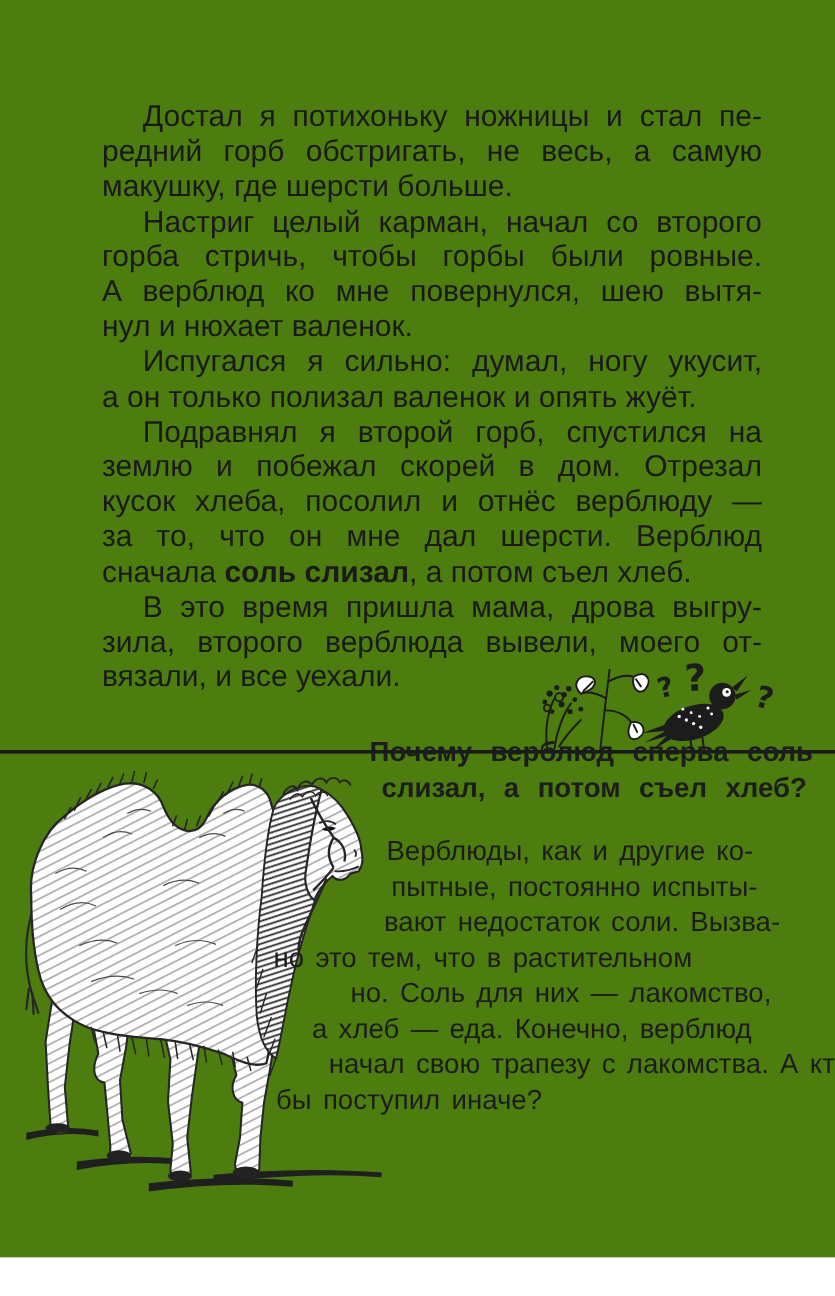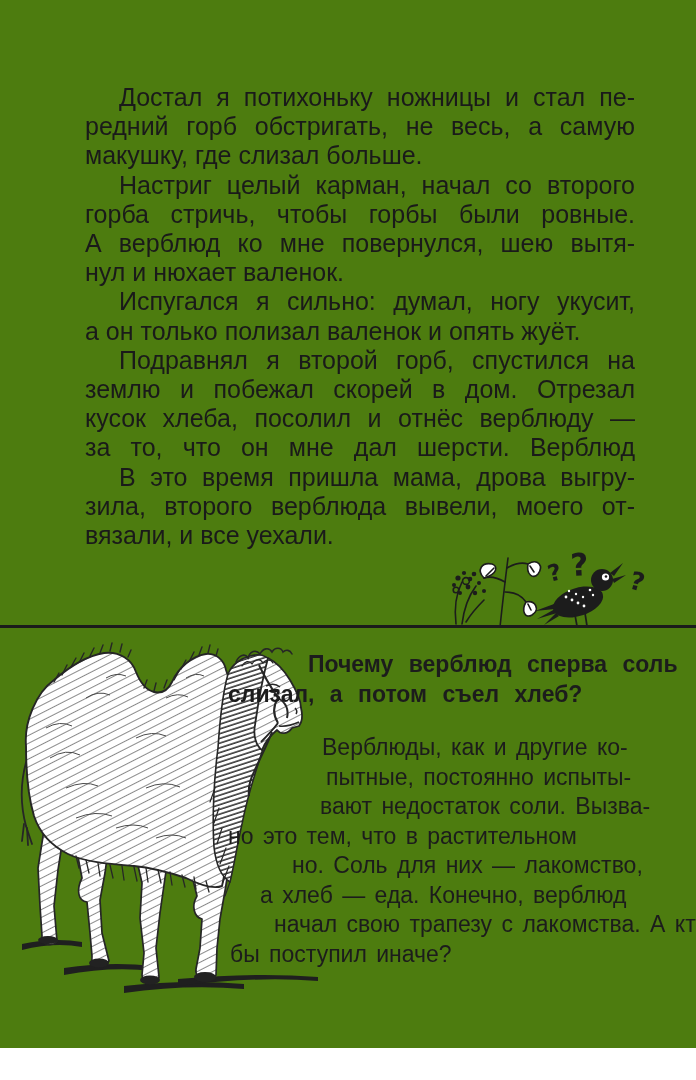--- a/index.html
+++ b/index.html
@@ -26,64 +26,65 @@
   .divider{
     position:absolute;left:0;right:0;top:625px;height:2.5px;
     background:#1b1b1b;
   }
   
   .vignette{position:absolute;left:438px;top:550px;}
   
   .camel{position:absolute;left:16px;top:638px;z-index:1;}
   
   .qa{
-    position:absolute;left:228px;top:650px;width:452px;z-index:2;
+    position:absolute;left:228px;top:612px;width:452px;z-index:2;
     font-size:23px;line-height:29.5px;color:#1c1c1c;
   }
   .qa .line{text-align:left;word-spacing:3px;white-space:nowrap;}
   .qa-question{margin-bottom:4px;}
   .qa-question .line{font-weight:700;word-spacing:9px;}
   .qa-question .line:nth-child(1){margin-left:80px;}
-  .qa-question .line:nth-child(2){}
+  .qa-question .line:nth-child(2){margin-left:90px;}
   .qa-answer .line:nth-child(1){margin-left:94px;margin-top:24px;}
   .qa-answer .line:nth-child(2){margin-left:98px;}
   .qa-answer .line:nth-child(3){margin-left:92px;}
   .qa-answer .line:nth-child(4){}
   .qa-answer .line:nth-child(5){margin-left:64px;}
   .qa-answer .line:nth-child(6){margin-left:32px;}
   .qa-answer .line:nth-child(7){margin-left:46px;}
   .qa-answer .line:nth-child(8){margin-left:2px;}
   .qa-answer .line:nth-child(9){margin-left:6px;margin-top:37px;}
 </style>
 </head>
 <body>
 
 <div class="page">
 
   <div class="story" id="story">
       <div class="paragraph">
         <div class="line first"><span>Достал я потихоньку ножницы и стал пе-</span></div>
         <div class="line"><span>редний горб обстригать, не весь, а самую</span></div>
-        <div class="line last"><span>макушку, где слизал больше.</span></div>
+        <div class="line last"><span>макушку, где шерсти больше.</span></div>
       </div>
       <div class="paragraph">
         <div class="line first"><span>Настриг целый карман, начал со второго</span></div>
         <div class="line"><span>горба стричь, чтобы горбы были ровные.</span></div>
         <div class="line"><span>А верблюд ко мне повернулся, шею вытя-</span></div>
         <div class="line last"><span>нул и нюхает валенок.</span></div>
       </div>
       <div class="paragraph">
         <div class="line first"><span>Испугался я сильно: думал, ногу укусит,</span></div>
         <div class="line last"><span>а он только полизал валенок и опять жуёт.</span></div>
       </div>
       <div class="paragraph">
         <div class="line first"><span>Подравнял я второй горб, спустился на</span></div>
         <div class="line"><span>землю и побежал скорей в дом. Отрезал</span></div>
         <div class="line"><span>кусок хлеба, посолил и отнёс верблюду —</span></div>
         <div class="line"><span>за то, что он мне дал шерсти. Верблюд</span></div>
+        <div class="line last"><span>сначала </span><span class="b">соль слизал</span><span>, а потом съел хлеб.</span></div>
       </div>
       <div class="paragraph">
         <div class="line first"><span>В это время пришла мама, дрова выгру-</span></div>
         <div class="line"><span>зила, второго верблюда вывели, моего от-</span></div>
         <div class="line last"><span>вязали, и все уехали.</span></div>
       </div>
     </div>
 
   <svg class="vignette" width="207" height="78" viewBox="0 0 207 78">
     <g fill="none" stroke="#1c1c1c" stroke-width="1.6" stroke-linecap="round">

